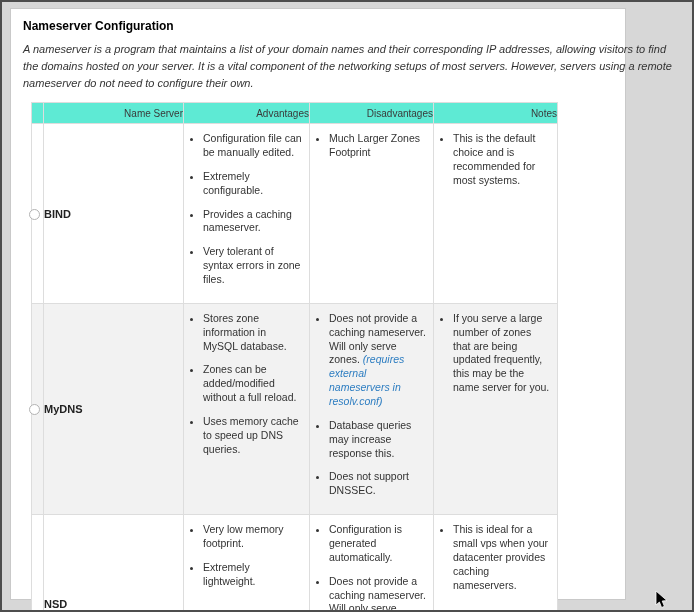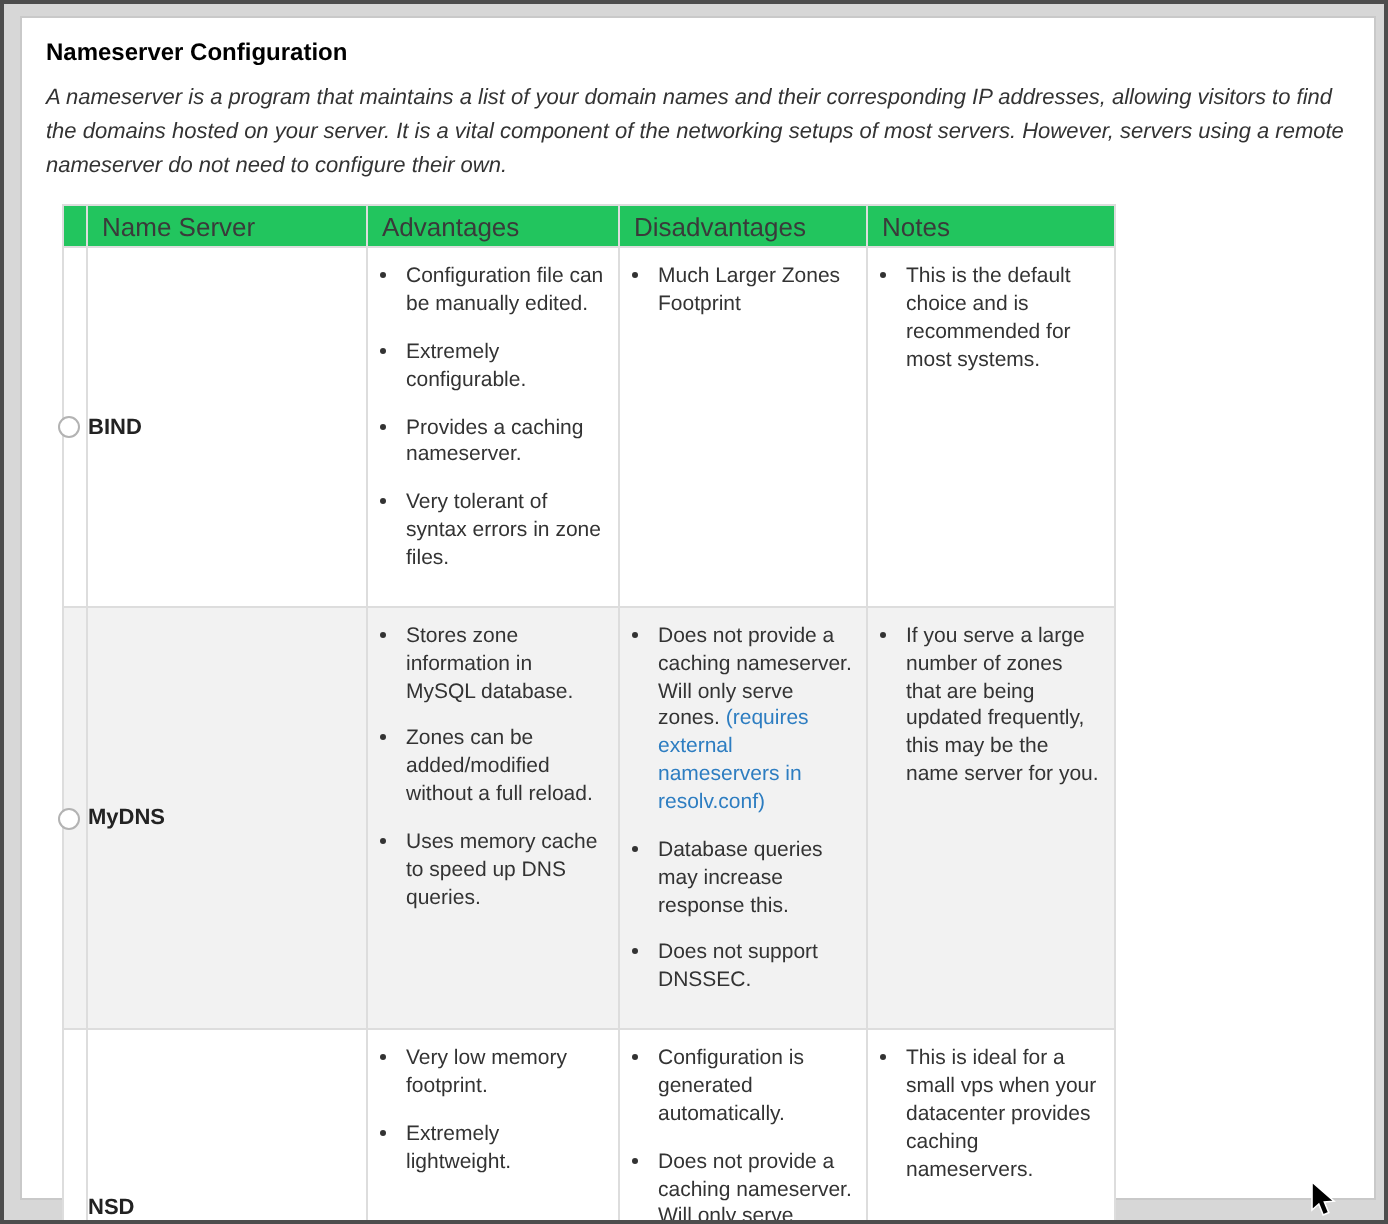--- a/index.html
+++ b/index.html
@@ -7,21 +7,21 @@
   body {
     position: relative;
     font-family: "Liberation Sans", "DejaVu Sans", sans-serif;
     background: #d7d7d7;
     border: 2px solid #4d4d4d;
     overflow: hidden;
   }
   .content-panel {
     position: absolute;
     left: 8px; top: 6px;
-    width: 678px; height: 592px;
+    width: 616px; height: 592px;
     background: #ffffff;
     border: 1px solid #c9c9c9;
     padding: 8px 12px;
   }
   .page-title {
     font-size: 12px;
     font-weight: bold;
     color: #000;
     margin-top: 2px;
   }
@@ -48,26 +48,26 @@
     color: #333;
   }
   .ns-table th, .ns-table td { border: 1px solid #ddd; }
   .ns-table col.c-radio { width: 12px; }
   .ns-table col.c-name  { width: 140px; }
   .ns-table col.c-adv   { width: 126px; }
   .ns-table col.c-dis   { width: 124px; }
   .ns-table col.c-notes { width: 124px; }
   .ns-table thead th {
     height: 21px;
-    background: #22c55e;
+    background: #5eead4;
     font-weight: normal;
     color: #3a3a3a;
-    text-align: left;
+    text-align: right;
     padding-left: 7px;
-    font-size: 13px;
+    font-size: 10px;
   }
   .ns-table tbody tr:nth-child(odd) td { background: #ffffff; }
   .ns-table tbody tr:nth-child(even) td { background: #f2f2f2; }
   .ns-table tbody tr:nth-child(1) { height: 115px; }
   .ns-table tbody tr:nth-child(2) { height: 135px; }
   .ns-table tbody tr:nth-child(3) { height: 178px; }
   .ns-table tbody tr:nth-child(4) { height: 67px; }
   td.cell-radio { text-align: center; vertical-align: middle; overflow: visible; }
   .radio {
     display: inline-block;
@@ -82,21 +82,21 @@
   td.cell-name {
     text-align: left;
     vertical-align: middle;
     font-weight: bold;
     font-size: 11px;
     color: #222;
   }
   td.cell-list { vertical-align: top; padding: 8px 6px 6px 2px; }
   td.cell-list ul { margin: 0; padding-left: 17px; list-style: disc outside; }
   td.cell-list li { margin-bottom: 10px; line-height: 1.32; font-size: 10.5px; color: #333; }
-  .cell-link { color: #2d7dc1; cursor: pointer; }
+  .cell-link { color: #2d7dc1; cursor: pointer; font-style: italic; }
   .cursor-pointer {
     position: absolute;
     right: 24px; bottom: 0px;
     width: 13px; height: 19px;
     z-index: 10;
   }
 </style>
 </head>
 <body>
 

